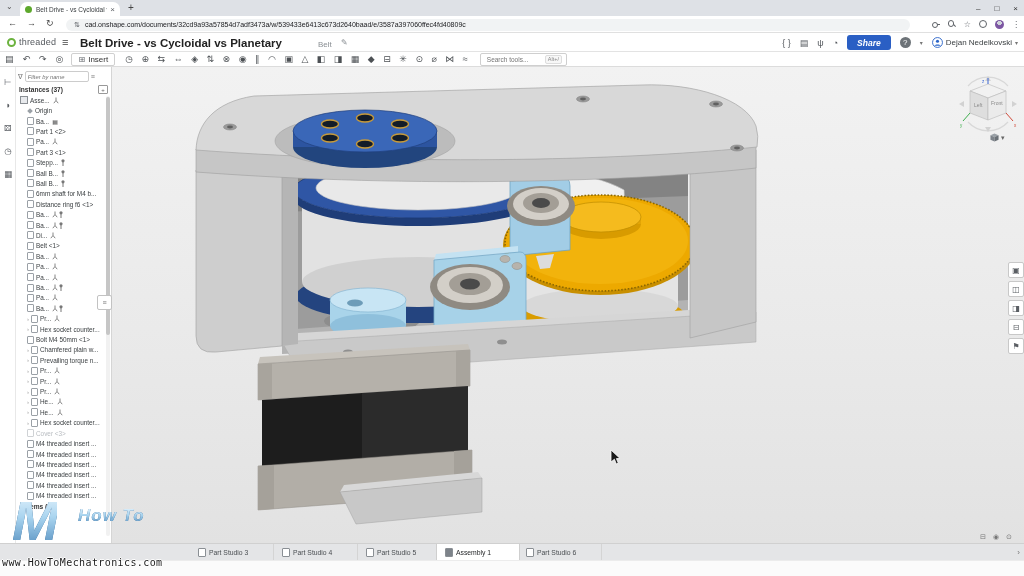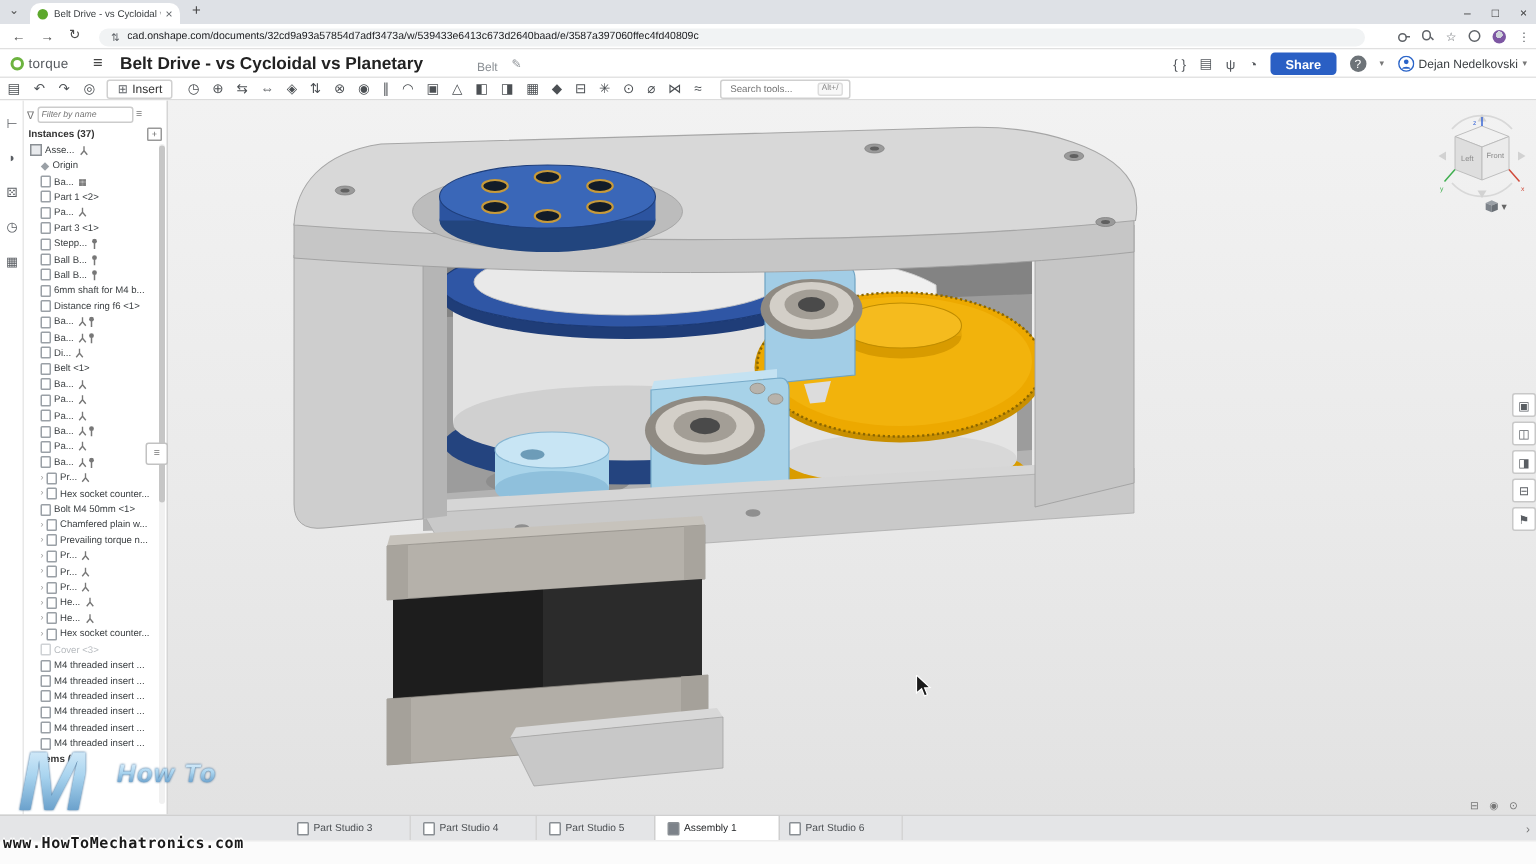--- a/index.html
+++ b/index.html
@@ -46,21 +46,21 @@
     border-bottom:1px solid #e3e3e3;box-sizing:border-box;}
   #os-logo{position:absolute;left:7px;top:4px;display:flex;align-items:center;gap:3px;}
   #os-logo .ring{width:9px;height:9px;border:2.5px solid #6cb33f;border-radius:50%;box-sizing:border-box;}
   #os-logo .lname{font-size:9px;color:#55595e;letter-spacing:0.2px;}
   #os-menu{position:absolute;left:62px;top:3px;font-size:11px;color:#444;}
   #doc-title{position:absolute;left:80px;top:4px;font-size:11.5px;font-weight:bold;color:#222;white-space:nowrap;}
   #doc-workspace{position:absolute;left:318px;top:7px;font-size:8px;color:#8a8f94;}
   #doc-edit{position:absolute;left:341px;top:5px;font-size:8px;color:#8a8f94;}
   #hdr-right{position:absolute;right:0;top:0;height:19px;display:flex;align-items:center;gap:9px;padding-right:6px;}
   #hdr-right .g-ic{font-size:9px;color:#55595e;}
-  #share-btn{background:#2a5fc4;color:#fff;font-size:8.5px;padding:2.5px 10px;border-radius:3px;font-weight:bold;}
+  #share-btn{background:#2a5fc4;color:#fff;font-size:8.5px;padding:2.5px 10px;border-radius:3px;font-weight:bold;font-style:italic;}
   #help-circle{width:11px;height:11px;border-radius:50%;background:#6d7378;color:#fff;font-size:8px;
     display:flex;align-items:center;justify-content:center;}
   .caret-dn{font-size:6px;color:#777;}
   #user-chip{display:flex;align-items:center;gap:3px;}
   #user-avatar{width:11px;height:11px;}
   #user-name{font-size:8px;color:#3c4043;white-space:nowrap;}
 
   
   #os-toolbar{position:absolute;left:0;top:52px;width:1024px;height:15px;background:#fff;
     border-bottom:1px solid #dcdcdc;box-sizing:border-box;display:flex;align-items:center;}
@@ -142,21 +142,21 @@
   
   #watermark{position:absolute;left:0;top:500px;width:200px;height:76px;z-index:50;pointer-events:none;}
   .wm-grad{font-style:italic;font-weight:bold;
     background:linear-gradient(180deg,#eef8ff 0%,#a9d4ef 45%,#4884b8 100%);
     -webkit-background-clip:text;background-clip:text;color:transparent;
     filter:drop-shadow(0 0 0.6px #2a6090);}
   #wm-m{position:absolute;left:12px;top:-12px;font-size:56px;letter-spacing:-2px;}
   #wm-line1{position:absolute;left:78px;top:6px;font-size:17px;letter-spacing:1px;text-align:center;}
   #wm-line2{position:absolute;left:57px;top:29px;font-size:16.5px;letter-spacing:0.5px;}
   #wm-url{position:absolute;left:2px;top:57px;font-family:"DejaVu Sans Mono",monospace;font-size:10px;
-    font-weight:bold;color:#1b1b1b;letter-spacing:0.4px;
+    font-weight:normal;color:#1b1b1b;letter-spacing:0.4px;
     text-shadow:1px 0 0 #fff,-1px 0 0 #fff,0 1px 0 #fff,0 -1px 0 #fff;}
 </style>
 </head>
 <body>
 
 <div id="tabstrip">
   <span id="tab-caret">⌄</span>
   <div id="browser-tab">
     <span class="favicon"></span>
     <span class="t-title">Belt Drive - vs Cycloidal vs Pla...</span>
@@ -186,21 +186,21 @@
       <span class="g-ic ic-bookmark-star-icon">☆</span>
       <span class="g-ic ic-extensions-icon"></span>
       <span class="g-ic ic-profile-avatar"></span>
       <span class="g-ic ic-browser-menu-icon">⋮</span>
     </div>
 </div>
 
 <div id="os-header">
   <div id="os-logo">
     <span class="ring"></span>
-    <span class="lname">torque</span>
+    <span class="lname">threaded</span>
   </div>
   <span id="os-menu">≡</span>
   <span id="doc-title">Belt Drive - vs Cycloidal vs Planetary</span>
   <span id="doc-workspace">Belt</span>
   <span id="doc-edit">✎</span>
   <div id="hdr-right">
     <span id="hdr-icons" style="display:flex;gap:9px;">
         <span class="g-ic ic-featurescript-icon">{ }</span>
         <span class="g-ic ic-document-panel-icon">▤</span>
         <span class="g-ic ic-versions-branch-icon">ψ</span>

